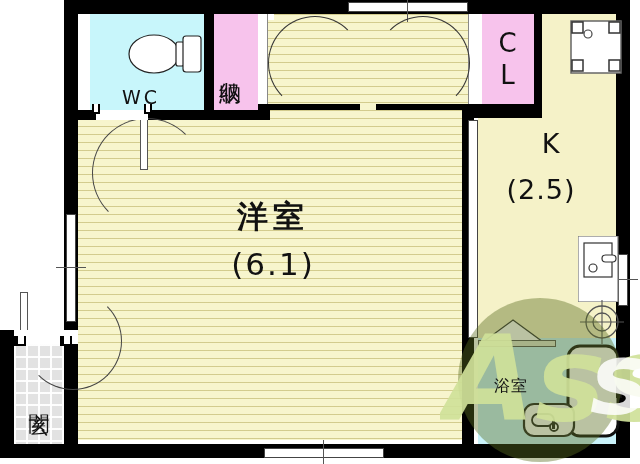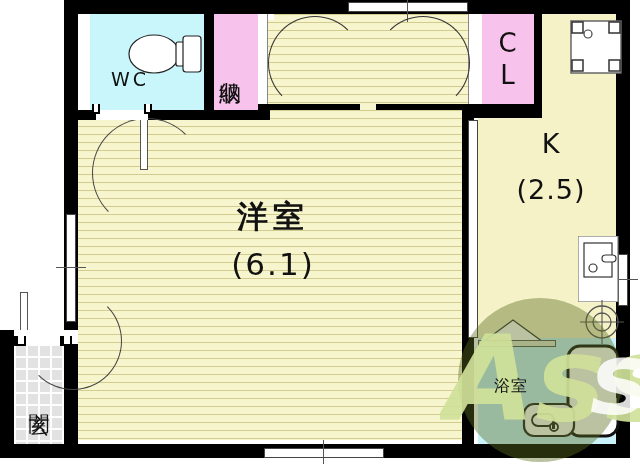--- a/index.html
+++ b/index.html
@@ -244,30 +244,30 @@
     <circle cx="32" cy="27" r="4" fill="#ffffff" stroke="#222" stroke-width="1.8"></circle>
     <rect x="30" y="20" width="3" height="9" fill="#222"></rect>
   </svg>
 
   <svg id="watermark" style="left:440px; top:292px; width:200px; height:172px;" viewBox="0 0 200 172">
     <circle cx="100" cy="88" r="82" fill="#5b6e22" fill-opacity="0.42"></circle>
     <text class="wm-text" x="4" y="128" font-size="118" fill="#cfe199" fill-opacity="0.92">Ass</text>
     <text class="wm-text" x="150" y="122" font-size="100" fill="#ffffff" fill-opacity="0.85">st</text>
   </svg>
 
-  <div class="label lbl-wc" style="left:100px; top:70px; width:60px; text-align:center;">WC</div>
+  <div class="label lbl-wc" style="left:100px; top:88px; width:60px; text-align:right;">WC</div>
 
   <div class="label lbl-vert" style="left:219px; top:30px; height:70px;">収納</div>
 
   <div class="label lbl-cl" style="left:482px; top:30px; width:52px;">C</div>
   <div class="label lbl-cl" style="left:482px; top:62px; width:52px;">L</div>
 
   <div class="label lbl-room-name" style="left:178px; top:200px; width:190px;font-weight:bold;">洋室</div>
   <div class="label lbl-room-area" style="left:178px; top:248px; width:190px;">(6.1)</div>
 
   <div class="label lbl-k" style="left:486px; top:130px; width:130px;">K</div>
-  <div class="label lbl-karea" style="left:478px; top:176px; width:146px;text-align:center;">(2.5)</div>
+  <div class="label lbl-karea" style="left:468px; top:176px; width:146px;text-align:center;">(2.5)</div>
 
   <div class="label lbl-bath" style="left:494px; top:378px; width:60px; text-align:left;">浴室</div>
 
   <div class="label lbl-vert" style="left:28px; top:368px; height:60px; font-size:21px;">玄関</div>
 
 </div>
 
 </body></html>

